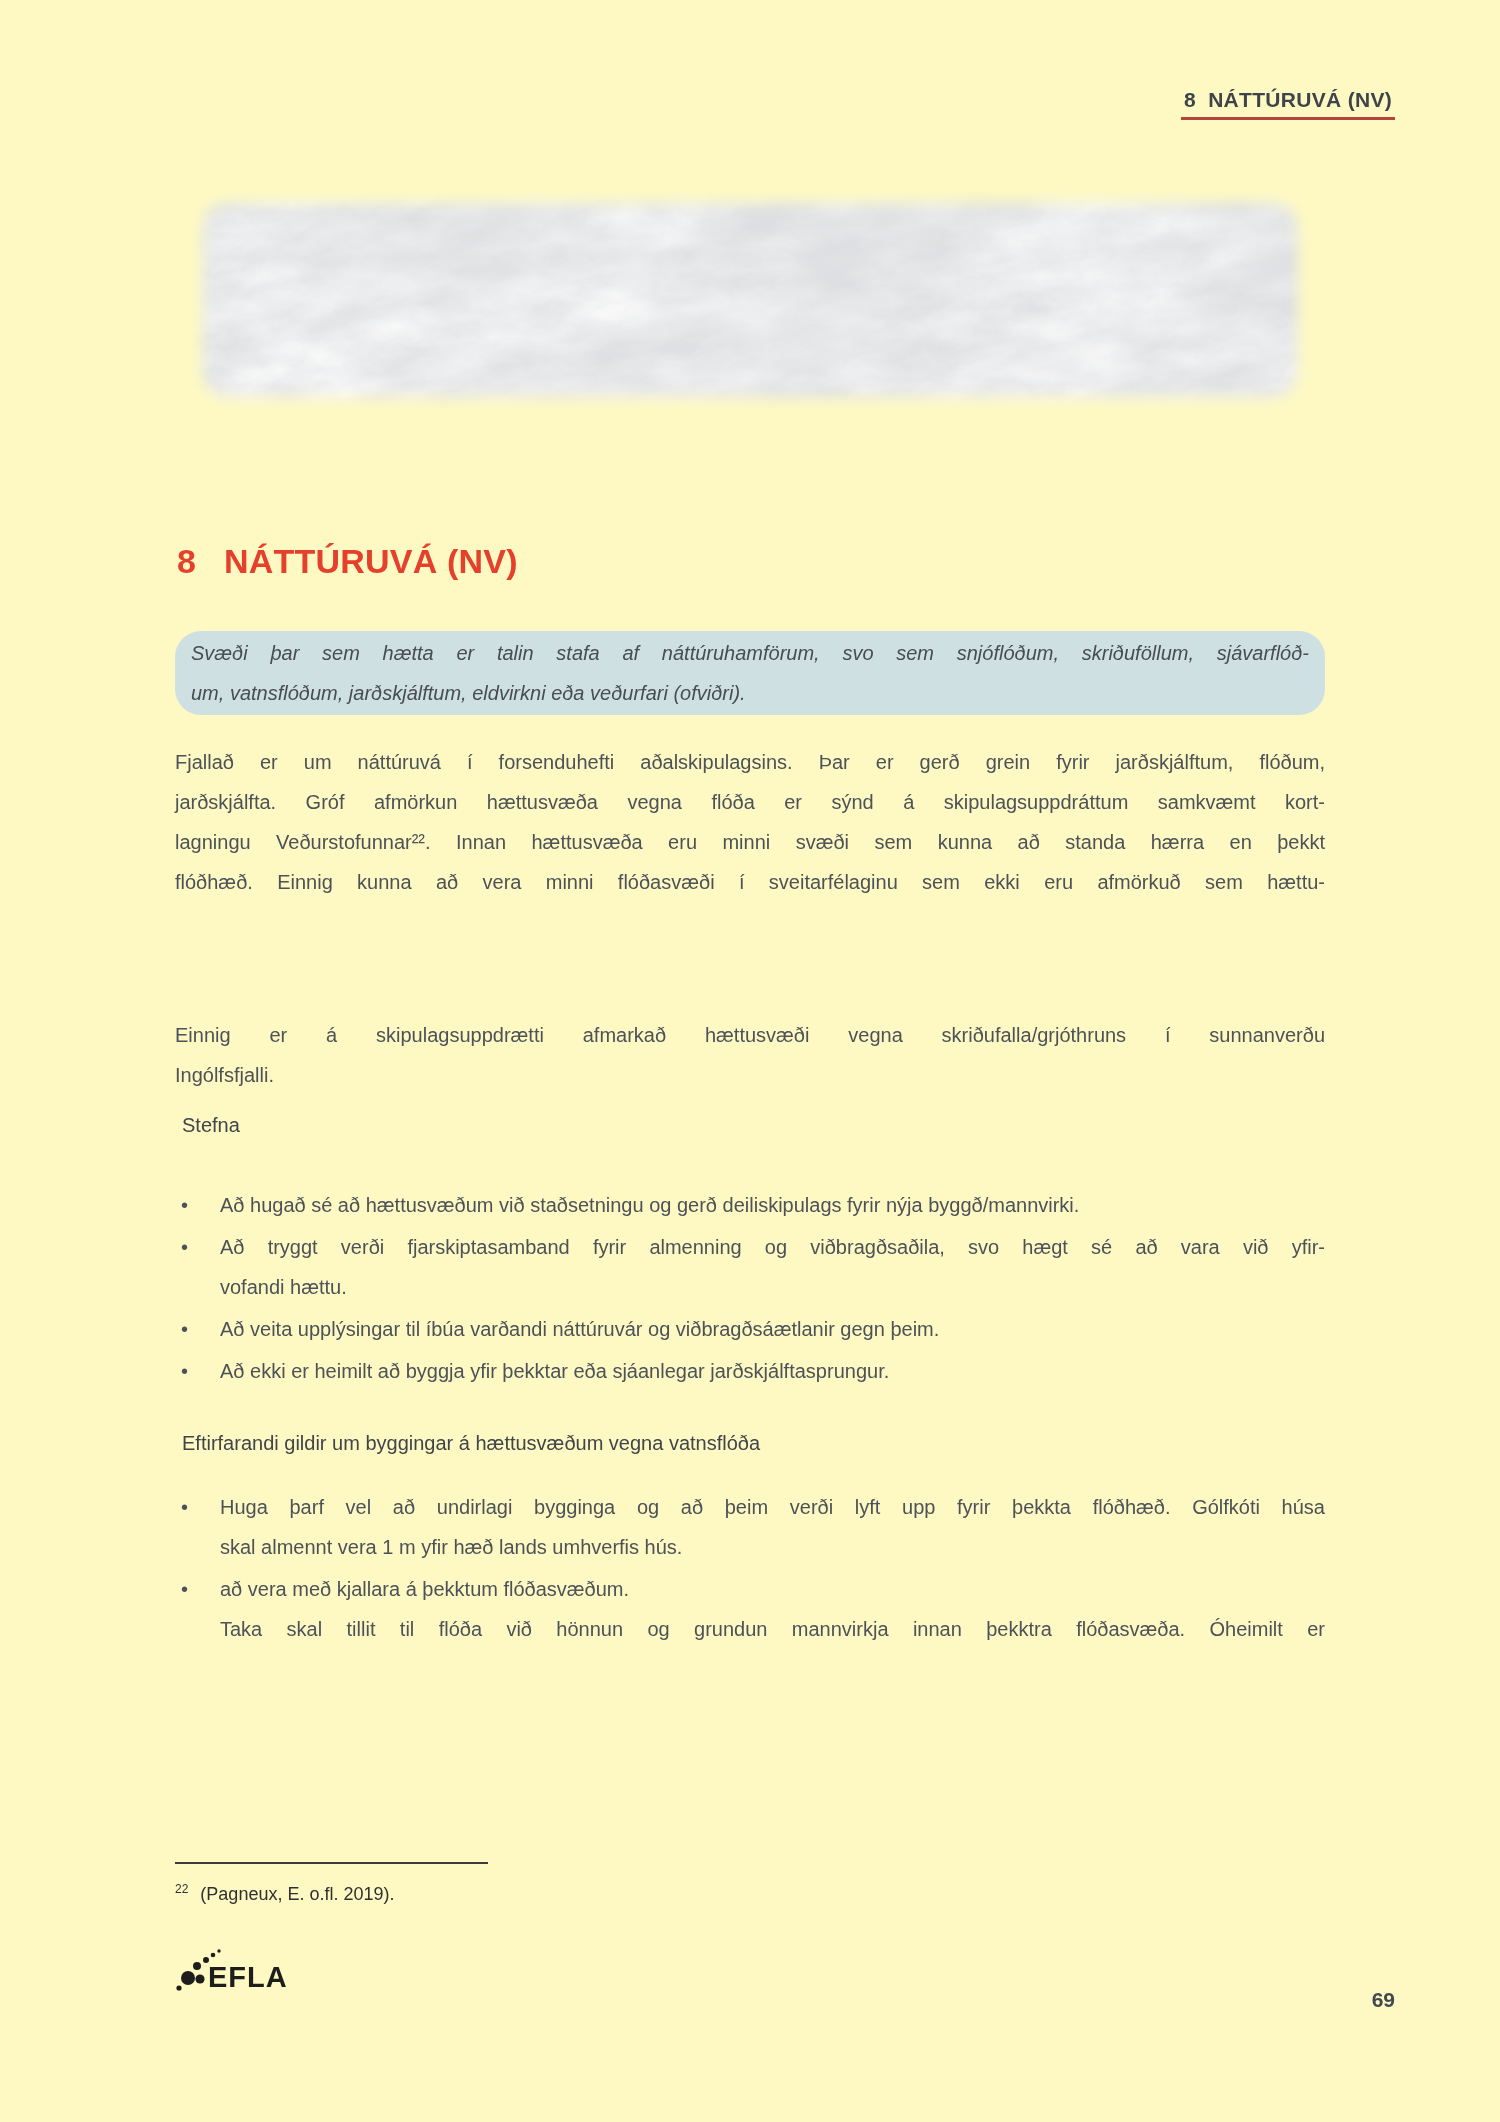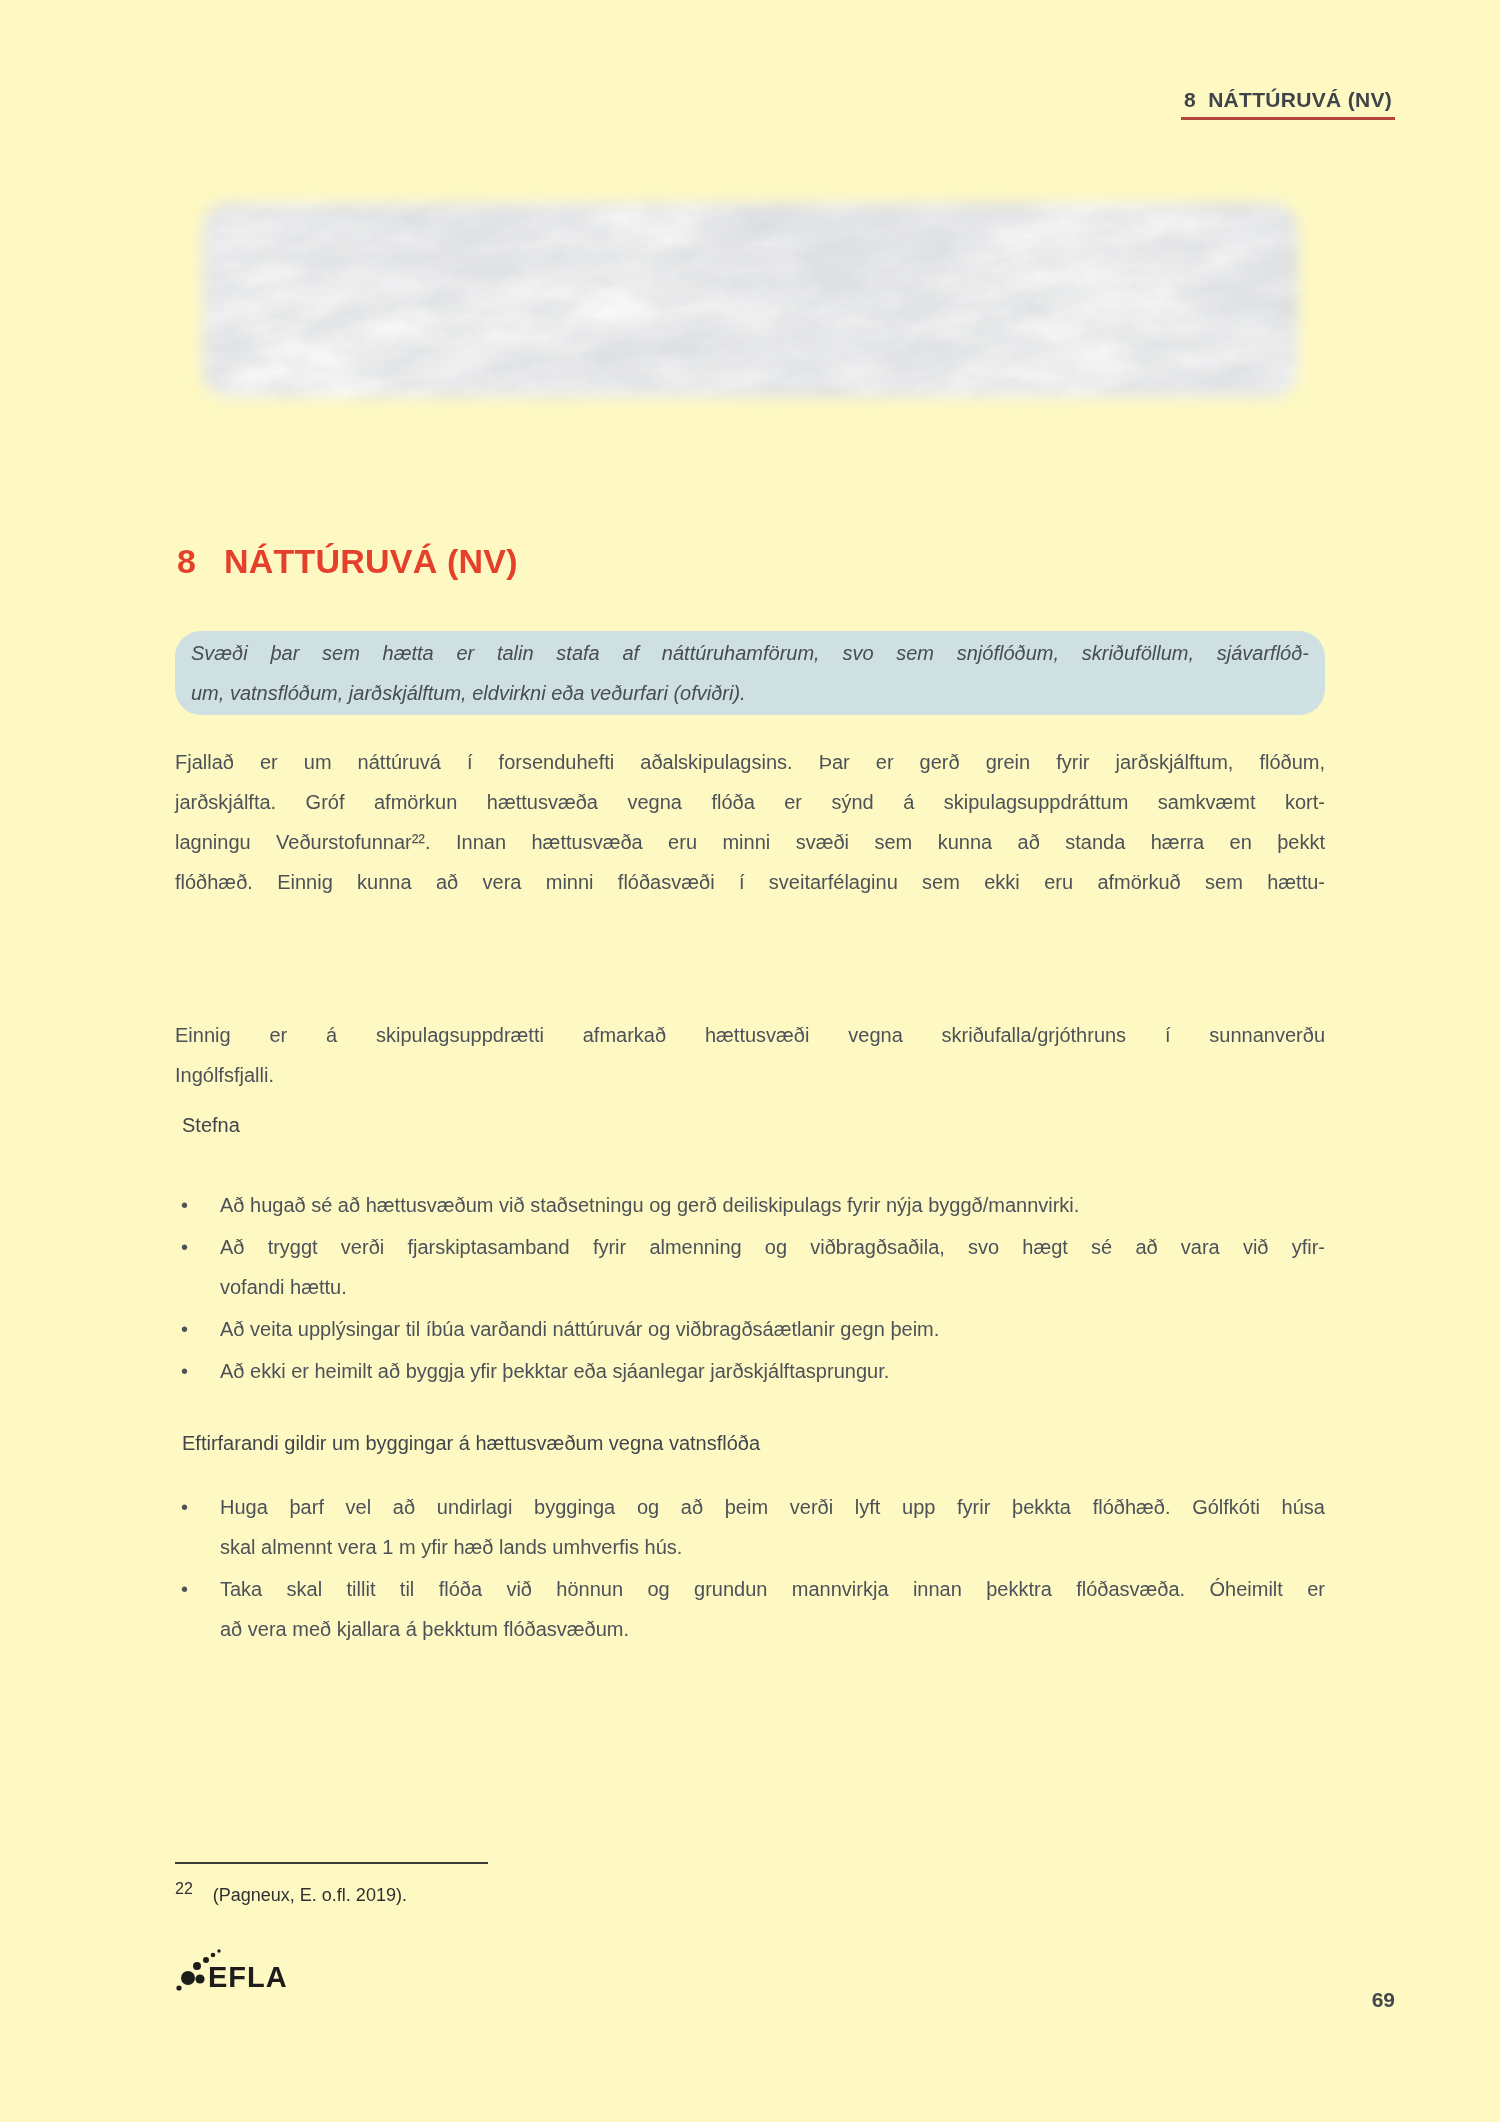--- a/index.html
+++ b/index.html
@@ -25,21 +25,21 @@
   .subhead{position:absolute;left:182px;width:1150px;font-size:20px;line-height:40px;
            font-weight:normal;color:#3f454b;}
   
   .blist{position:absolute;left:175px;width:1150px;font-size:20px;line-height:40px;}
   .bullet{display:flex;margin-bottom:2px;}
   .dot{width:45px;flex:0 0 45px;padding-left:6px;box-sizing:border-box;color:#4c5258;}
   .btext{flex:1;min-width:0;}
   
   .fn-rule{position:absolute;left:175px;top:1862px;width:313px;border-top:2px solid #3c3c3c;}
   .fn{position:absolute;left:175px;top:1874px;width:900px;font-size:18px;line-height:30px;color:#303030;}
-  .fn sup{font-size:16px;vertical-align:super;margin-right:20px;}
+  .fn sup{font-size:12px;vertical-align:super;margin-right:12px;}
   
   .logo{position:absolute;left:170px;top:1945px;}
   .pagenum{position:absolute;right:105px;top:1988px;font-size:21px;font-weight:bold;color:#43484e;}
 </style>
 </head>
 <body>
 
 <div class="page">
 
   <div class="hdr"><span>8  NÁTTÚRUVÁ (NV)</span></div>
@@ -127,22 +127,22 @@
     <div class="bullet">
       <span class="dot">•</span>
       <div class="btext">
           <div class="jline">Huga þarf vel að undirlagi bygginga og að þeim verði lyft upp fyrir þekkta flóðhæð. Gólfkóti húsa</div>
           <div class="jline jlast">skal almennt vera 1 m yfir hæð lands umhverfis hús.</div>
         </div>
     </div>
     <div class="bullet">
       <span class="dot">•</span>
       <div class="btext">
+          <div class="jline jlast">að vera með kjallara á þekktum flóðasvæðum.</div>
           <div class="jline">Taka skal tillit til flóða við hönnun og grundun mannvirkja innan þekktra flóðasvæða. Óheimilt er</div>
-          <div class="jline jlast">að vera með kjallara á þekktum flóðasvæðum.</div>
         </div>
     </div>
   </div>
 
 
   <div class="fn-rule"></div>
   <div class="fn">
     <sup>22</sup><span>(Pagneux, E. o.fl. 2019).</span>
   </div>
 

